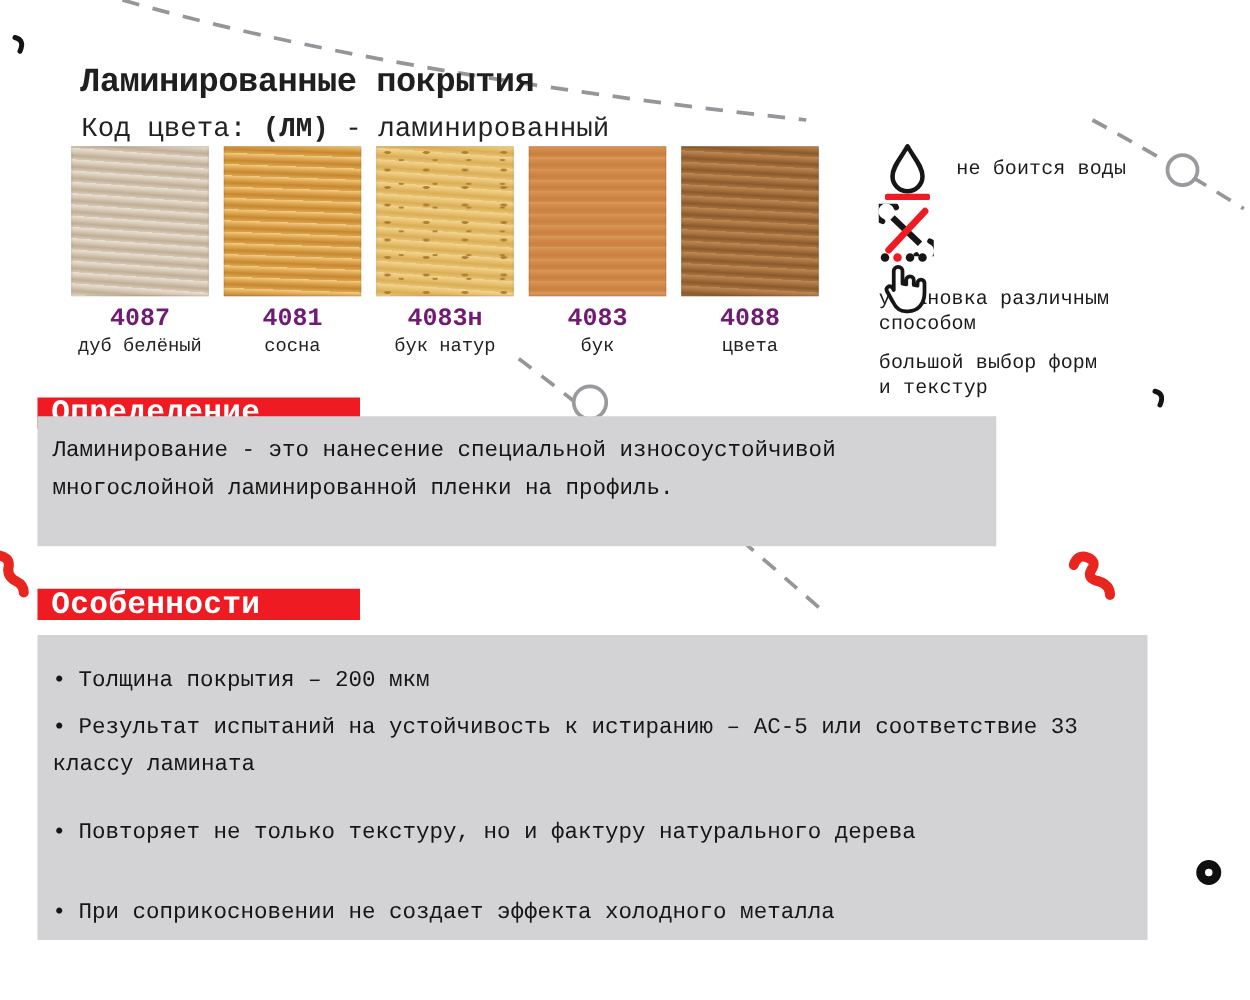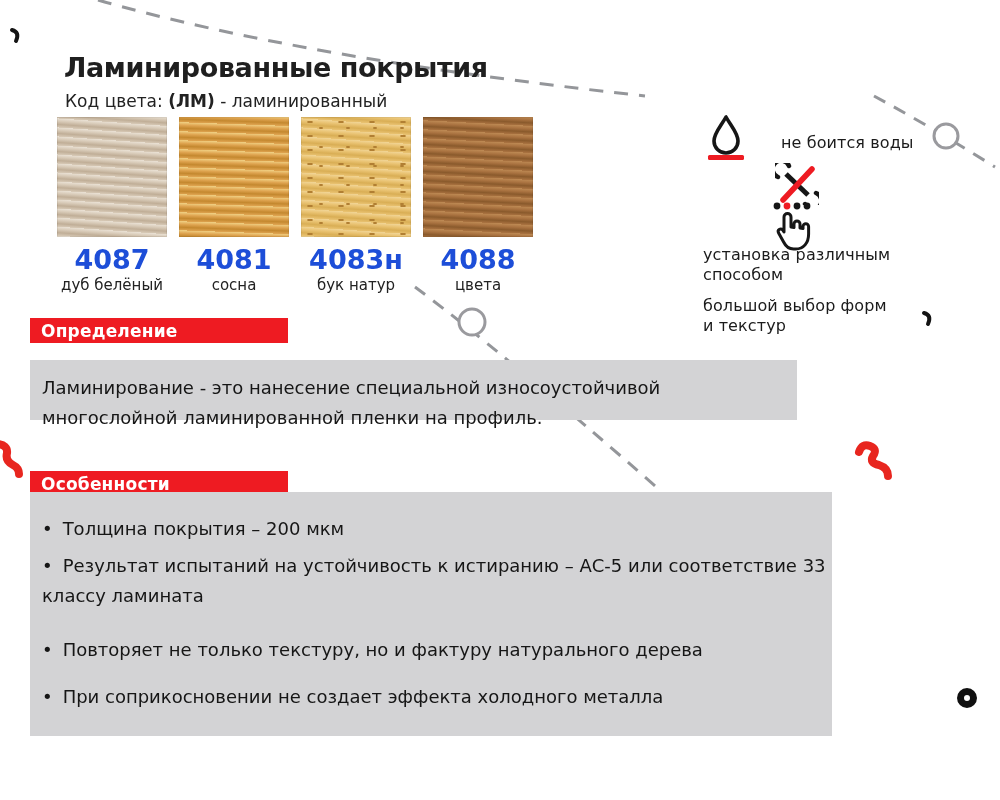--- a/index.html
+++ b/index.html
@@ -6,86 +6,86 @@
   body{
     width:1000px;height:800px;
     font-family:"DejaVu Sans","Liberation Sans",sans-serif;
     background:#ffffff;
     color:var(--text,#1a1a1a);
     overflow:hidden;
   }
   .page{position:relative;width:1000px;height:800px;background:#fff;}
   .deco-layer{position:absolute;left:0;top:0;width:1000px;height:800px;z-index:0;}
   .content{position:absolute;left:0;top:0;width:1000px;height:800px;z-index:1;pointer-events:none;}
-  .content > *{pointer-events:auto;}
+  .content > *{pointer-events:auto;font-family:Liberation Mono, monospace;}
 
   
   .title{
     position:absolute;left:64px;top:52px;
     font-size:27px;font-weight:bold;color:#1f1f1f;letter-spacing:-0.4px;
   }
   .subtitle{
     position:absolute;left:65px;top:91px;
-    font-size:17px;color:#222;
+    font-size:22px;color:#222;
   }
   .subtitle b{font-weight:bold;}
 
   
   .swatch-row{position:absolute;left:57px;top:117px;display:flex;gap:12px;}
   .swatch{width:110px;display:flex;flex-direction:column;align-items:center;}
   .swatch-img{
     width:110px;height:120px;
     background-color:#ccc;
     box-shadow:inset 0 0 0 1px rgba(0,0,0,0.06);
   }
-  .swatch-code{margin-top:9px;font-size:27px;font-weight:bold;color:#1d4ed8;line-height:1;}
+  .swatch-code{margin-top:9px;font-size:20px;font-weight:bold;color:#701a75;line-height:1;}
   .swatch-name{margin-top:4px;font-size:15px;color:#222;line-height:1.1;white-space:nowrap;}
 
   
-  .benefit-row{position:absolute;display:flex;gap:32px;align-items:center;}
+  .benefit-row{position:absolute;display:flex;gap:16px;align-items:flex-start;}
   .benefit-icon{flex:0 0 46px;display:flex;justify-content:center;}
   .benefit-label{
     font-size:16px;line-height:20px;color:#1b1b1b;
     max-width:210px;white-space:pre-line;letter-spacing:0.1px;
   }
   .row-water{left:703px;top:114px;}
   .row-water .benefit-label{margin-top:11px;}
   .row-tools{left:703px;top:163px;flex-direction:column;}
   .row-tools .benefit-label{margin-top:4px;}
   .row-hand{left:703px;top:201px;flex-direction:column;}
   .row-hand .benefit-label{margin-top:11px;}
 
   
   .banner{
     position:absolute;left:30px;width:258px;height:25px;
     background:var(--accent,#ee1b22);
-    color:#fff;font-size:17px;font-weight:bold;
+    color:#fff;font-size:25px;font-weight:bold;
     display:flex;align-items:center;padding-left:11px;box-sizing:border-box;
     letter-spacing:0.2px;
   }
   .banner-definition{top:318px;}
   .banner-features{top:471px;}
   .panel{
     position:absolute;left:30px;
     background:var(--panel,#d3d3d5);
     box-sizing:border-box;
   }
-  .panel-definition{top:360px;width:767px;height:60px;padding:13px 14px 0 12px;}
+  .panel-definition{top:333px;width:767px;height:104px;padding:13px 14px 0 12px;}
   .panel-definition .def-text{
     font-size:18px;line-height:30px;color:#161616;max-width:710px;
   }
-  .panel-features{top:492px;width:802px;height:244px;padding:20px 3px 0 12px;}
+  .panel-features{top:508px;width:888px;height:244px;padding:20px 3px 0 12px;}
   .feature-item{
     font-size:18px;line-height:30px;color:#161616;max-width:884px;
   }
   .feature-item::before{content:"•";margin-right:10px;}
   .fi-0{margin-top:2px;}
   .fi-1{margin-top:7px;}
   .fi-2{margin-top:24px;}
-  .fi-3{margin-top:17px;}
+  .fi-3{margin-top:34px;}
 </style>
 </head>
 <body>
 
 <div class="page">
 
   <svg class="deco-layer" viewBox="0 0 1000 800">
 
     <path d="M98 0 Q300 58 645 96" fill="none" stroke="#94969a" stroke-width="3" stroke-dasharray="14 11"></path>
 
@@ -121,20 +121,25 @@
       </div>
       <div class="swatch">
         <div class="swatch-img" style="background-image: repeating-linear-gradient(182deg, rgb(239, 205, 128) 0px, rgb(223, 164, 80) 3px, rgb(196, 136, 47) 6px, rgb(223, 164, 80) 9px);"></div>
         <div class="swatch-code">4081</div>
         <div class="swatch-name">сосна</div>
       </div>
       <div class="swatch">
         <div class="swatch-img" style="background-image: radial-gradient(4.5px 1.6px at 9px 5px, rgb(177, 127, 51) 55%, transparent 75%), radial-gradient(3.5px 1.3px at 20px 11px, rgb(177, 127, 51) 50%, transparent 75%), repeating-linear-gradient(184deg, rgb(241, 212, 148) 0px, rgb(233, 194, 113) 3px, rgb(217, 174, 85) 6px, rgb(233, 194, 113) 9px); background-size: 31px 14px, 27px 19px, auto;"></div>
         <div class="swatch-code">4083н</div>
         <div class="swatch-name">бук натур</div>
+      </div>
+      <div class="swatch">
+        <div class="swatch-img" style="background-image: repeating-linear-gradient(rgb(217, 151, 90) 0px, rgb(210, 138, 73) 3px, rgb(201, 128, 64) 6px, rgb(210, 138, 73) 9px);"></div>
+        <div class="swatch-code">4083</div>
+        <div class="swatch-name">бук</div>
       </div>
       <div class="swatch">
         <div class="swatch-img" style="background-image: repeating-linear-gradient(183deg, rgb(189, 137, 83) 0px, rgb(169, 114, 64) 3px, rgb(138, 90, 44) 6px, rgb(169, 114, 64) 9px);"></div>
         <div class="swatch-code">4088</div>
         <div class="swatch-name">цвета</div>
       </div>
     </div>
 
     <div class="benefit-row row-water">
       <div class="benefit-icon">

